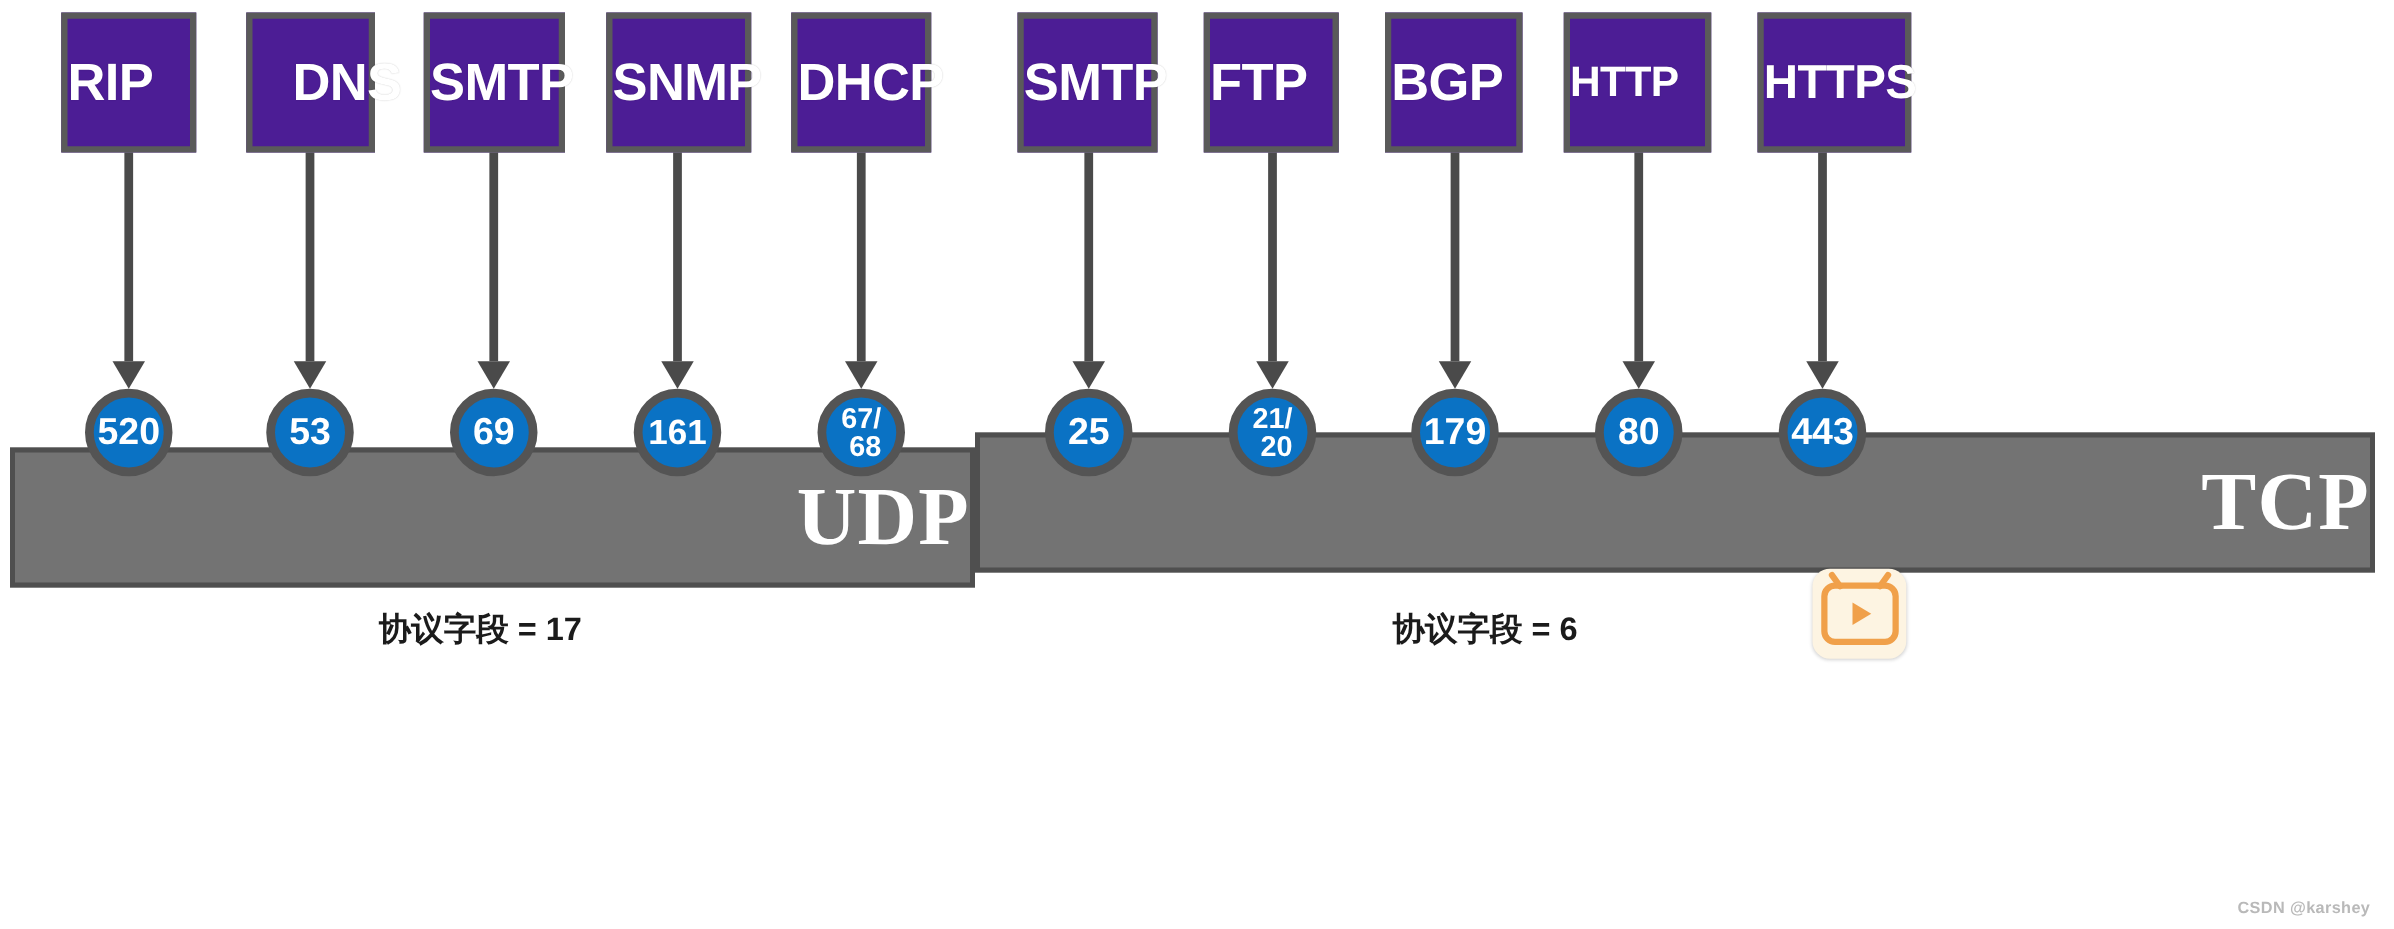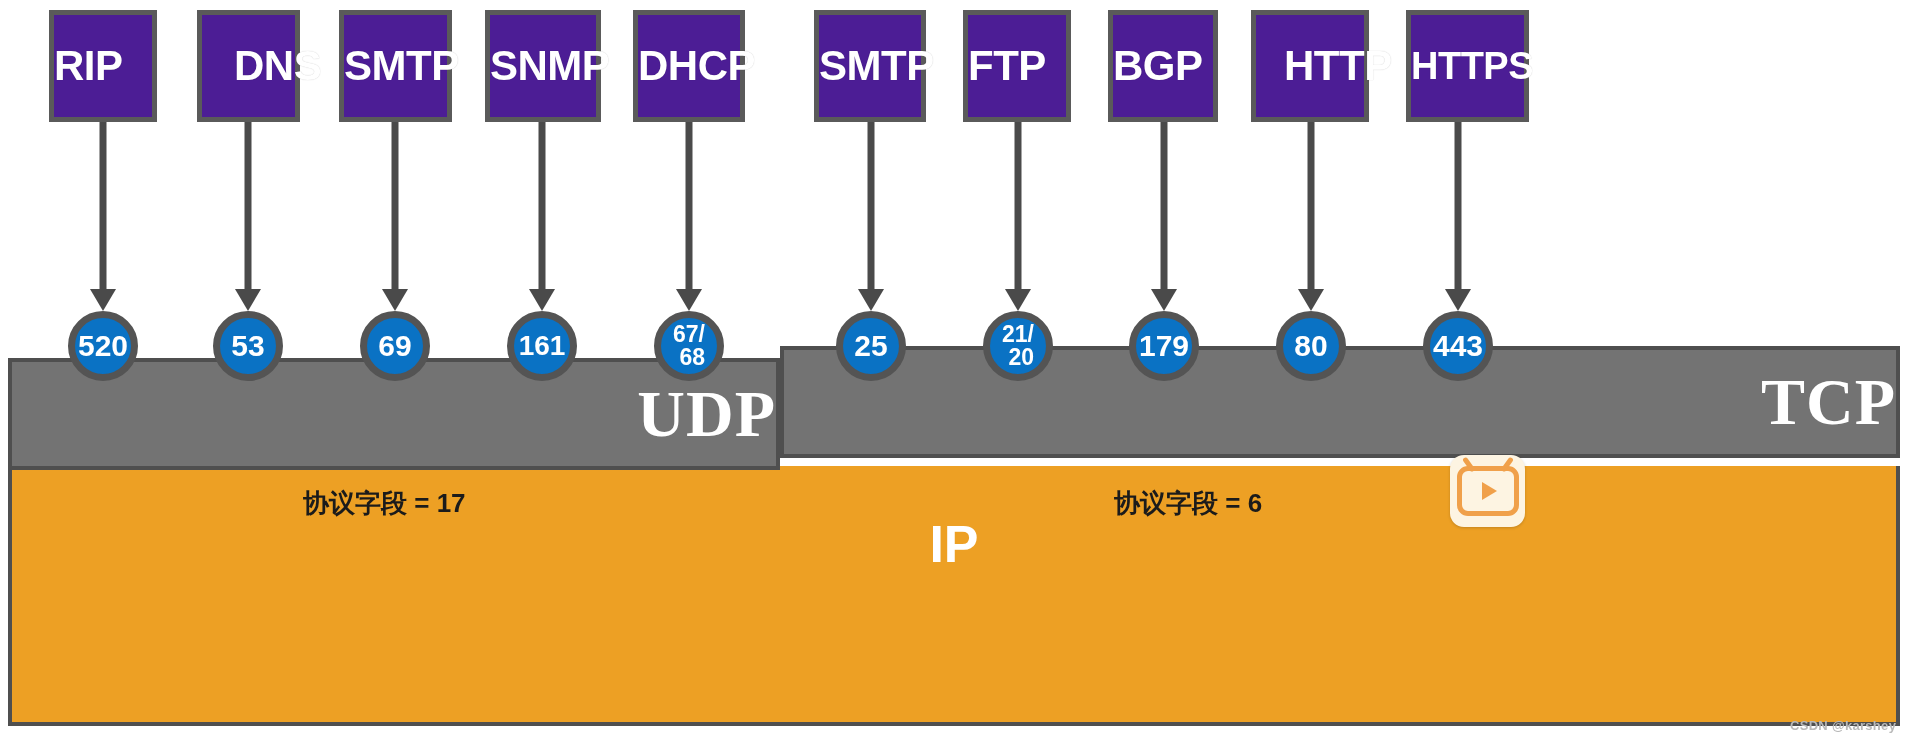--- a/index.html
+++ b/index.html
@@ -161,21 +161,21 @@
       <div class="proto-box" style="left: 814px; top: 10px; width: 112px; height: 112px;">
         <span class="proto-label" style="font-size: 42px;">SMTP</span>
       </div>
       <div class="proto-box" style="left: 963px; top: 10px; width: 108px; height: 112px;">
         <span class="proto-label" style="font-size: 42px;">FTP</span>
       </div>
       <div class="proto-box" style="left: 1108px; top: 10px; width: 110px; height: 112px;">
         <span class="proto-label" style="font-size: 42px;">BGP</span>
       </div>
       <div class="proto-box" style="left: 1251px; top: 10px; width: 118px; height: 112px;">
-        <span class="proto-label" style="font-size: 42px; padding-left: 28px;">HTTP</span>
+        <span class="proto-label" style="font-size: 34px;">HTTP</span>
       </div>
       <div class="proto-box" style="left: 1406px; top: 10px; width: 123px; height: 112px;">
         <span class="proto-label" style="font-size: 38px;">HTTPS</span>
       </div>
     </div>
 
   <div id="conn-layer">
       <div class="conn" style="left: 83px; top: 122px; width: 40px; height: 189px;">
         <div class="shaft" style="height: 167px;"></div>
         <div class="head"></div>
@@ -220,23 +220,20 @@
 
   <div id="transport-layer">
       <div class="transport" style="left: 8px; top: 358px; width: 772px; height: 112px;">
         <div class="tname">UDP</div>
       </div>
       <div class="transport" style="left: 780px; top: 346px; width: 1120px; height: 112px;">
         <div class="tname">TCP</div>
       </div>
     </div>
 
-  <div class="ip-bar" style="left:8px;top:466px;width:1892px;height:260px;">
-    <div class="ip-name" style="top:48px;">IP</div>
-  </div>
   <div id="pf-layer">
       <div class="proto-field" style="left: 303px; top: 486px; z-index: 5;">协议字段 = 17</div>
       <div class="proto-field" style="left: 1114px; top: 486px; z-index: 5;">协议字段 = 6</div>
     </div>
 
   <div id="ports-layer">
       <div class="port" style="left: 68px; top: 311px; width: 70px; height: 70px;">
         <span style="font-size: 30px;">520</span>
       </div>
       <div class="port" style="left: 213px; top: 311px; width: 70px; height: 70px;">

